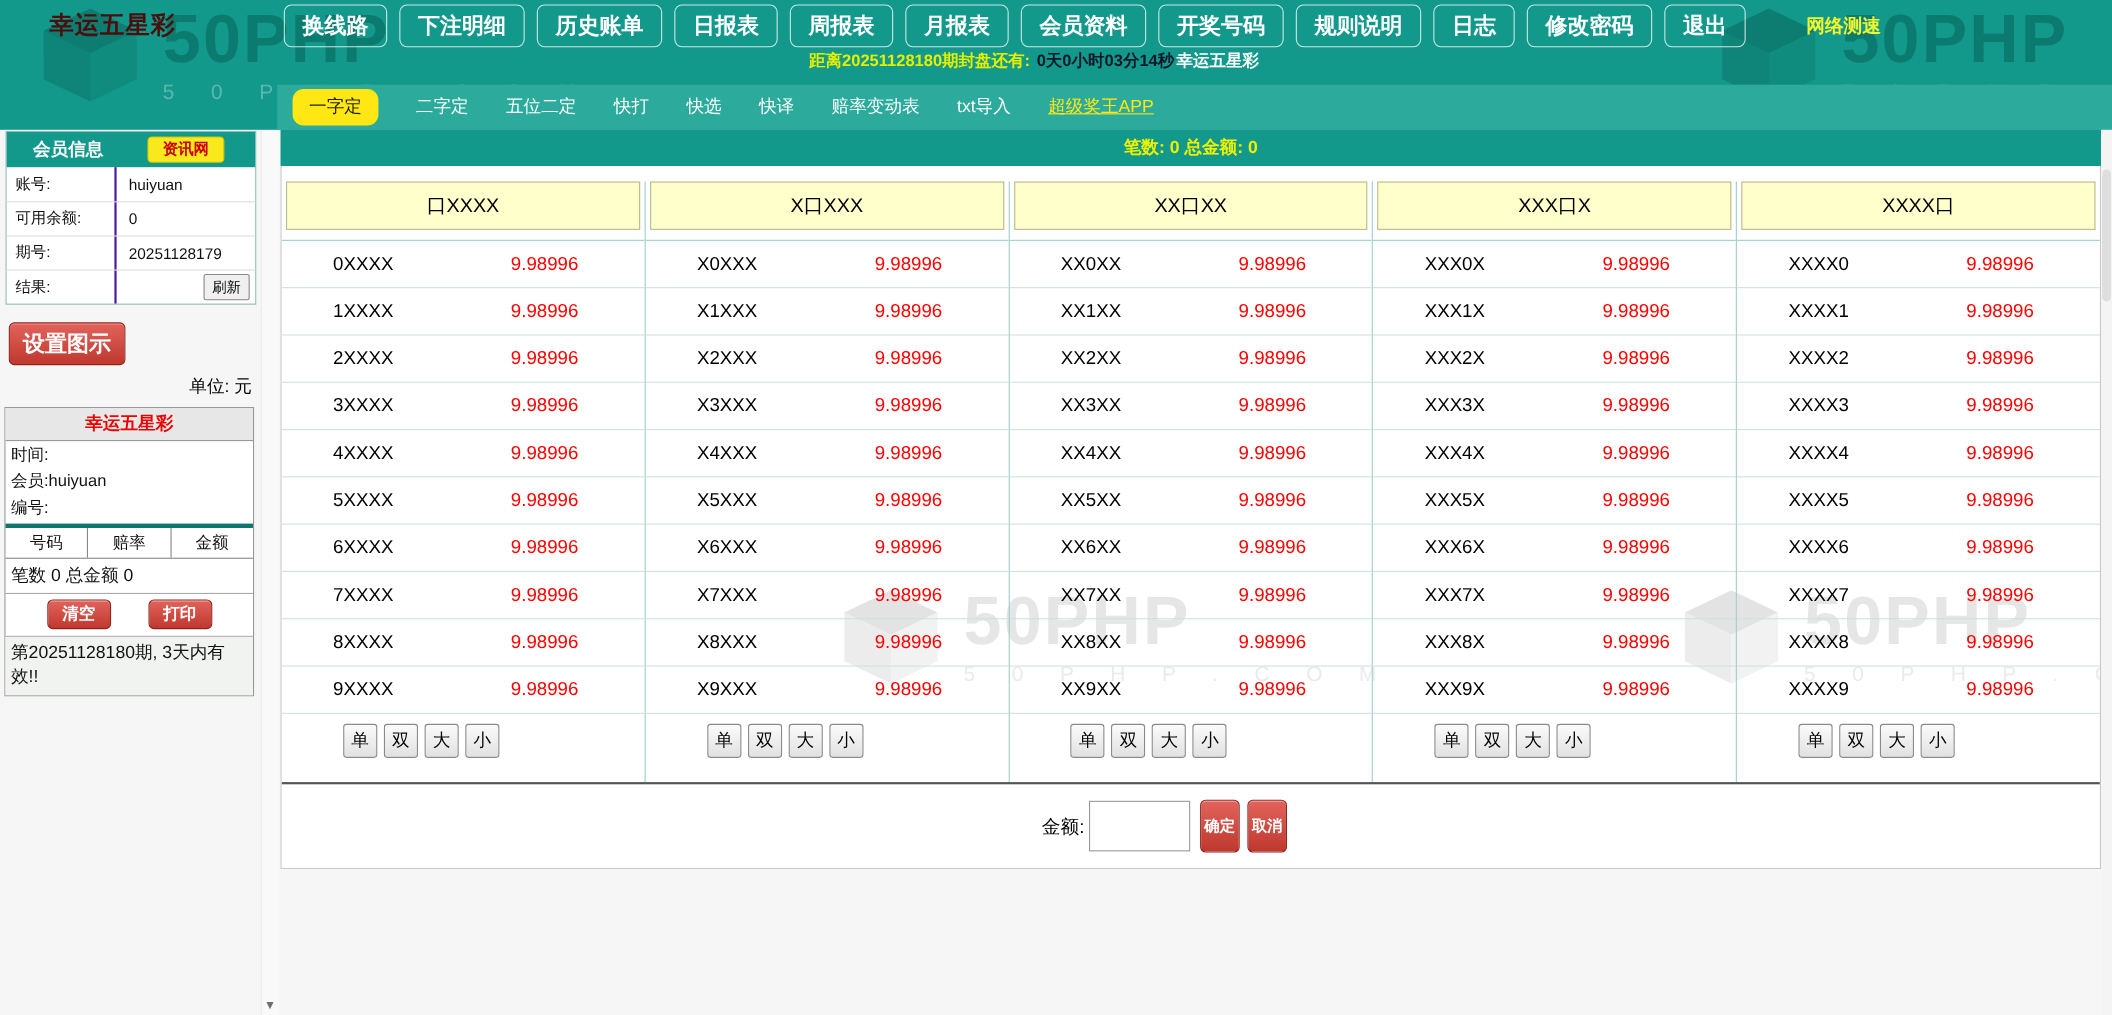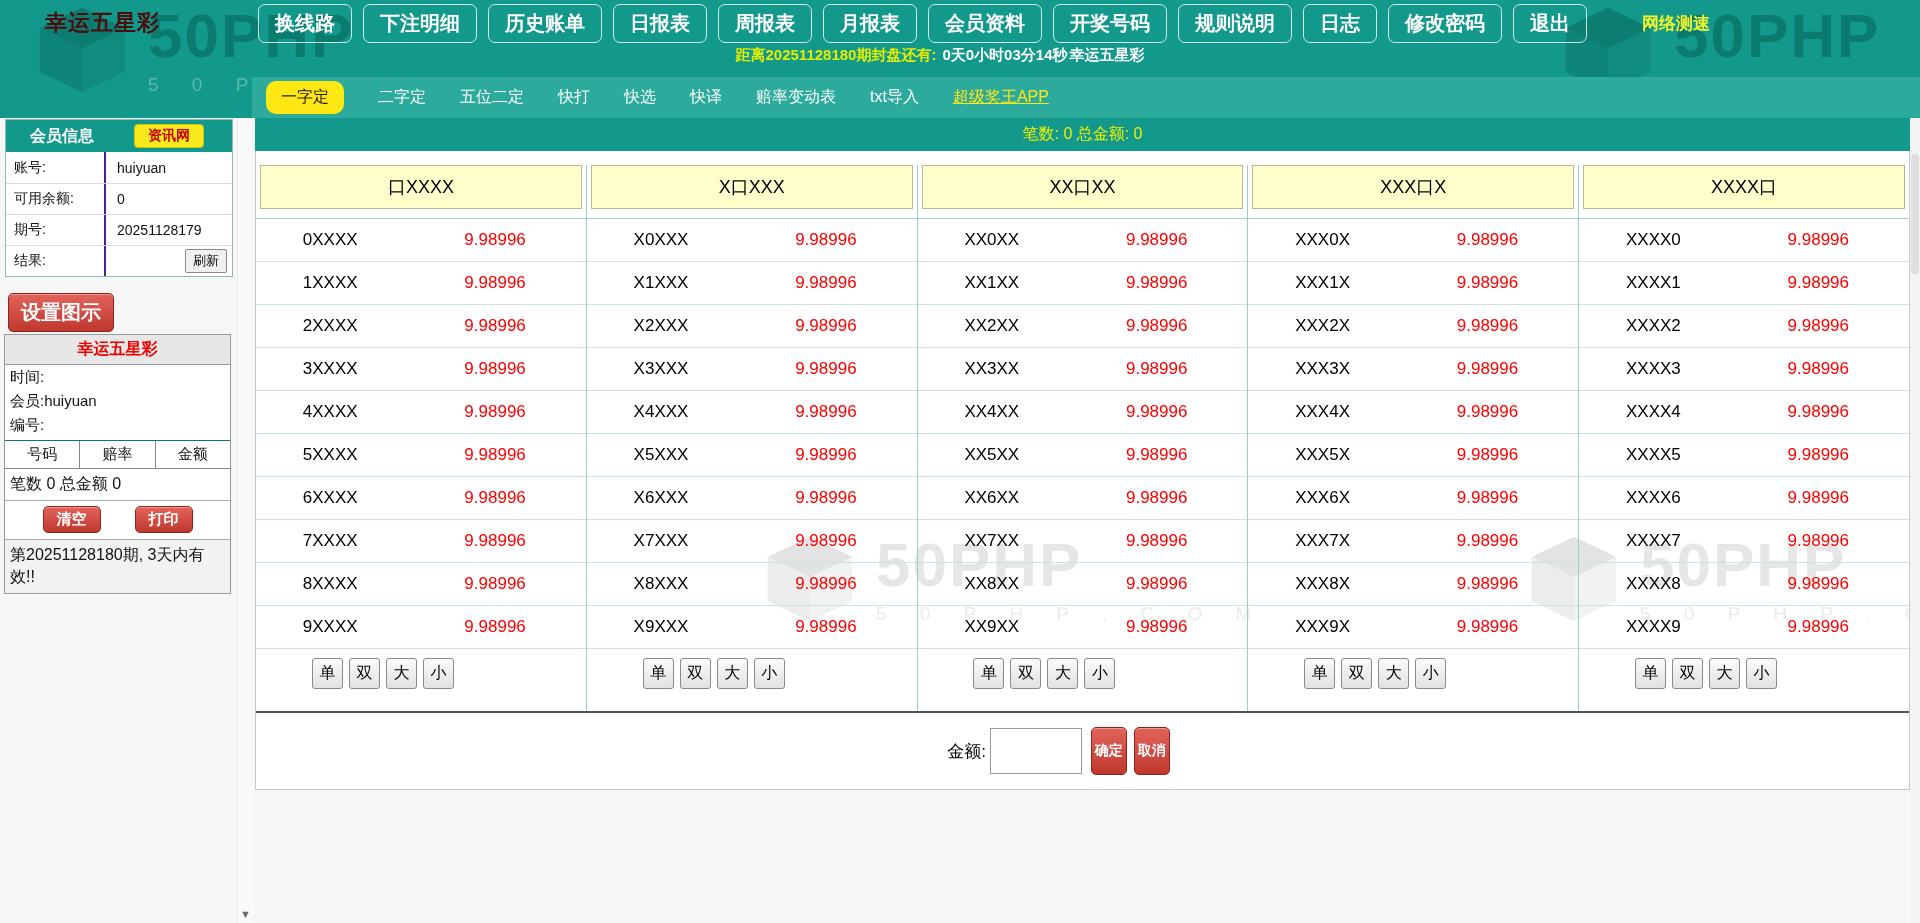--- a/index.html
+++ b/index.html
@@ -22,21 +22,21 @@
   .nav-btn {
     background:transparent; border:1px solid rgba(255,255,255,.78); border-radius:7px;
     color:#fff; font-size:20px; font-weight:bold; padding:5px 16px; white-space:nowrap;
   }
   .speed-test { color:#f2f62c; font-size:17px; font-weight:bold; margin-left:55px; text-decoration:none; cursor:pointer; white-space:nowrap; }
   .countdown {
     position:relative; z-index:2; height:31px; display:flex; justify-content:center; align-items:flex-start;
     font-size:15px; font-weight:bold; transform:translateX(-20px);
   }
   .cd-prefix { color:#e3ee00; }
-  .cd-time { color:#ffffff; margin-left:6px; }
+  .cd-time { color:#0f172a; margin-left:6px; }
   .cd-suffix { color:#ffffff; margin-left:2px; }
   .tabs {
     position:absolute; left:252px; right:0; bottom:0; height:41px; background:#2cab9d;
     display:flex; align-items:center; gap:34px; padding-left:14px; z-index:2;
   }
   .tab { background:none; border:none; color:#fff; font-size:16px; font-weight:normal; white-space:nowrap; }
   .tab.active { background:#ffe714; color:#1c1c1c; border-radius:10px; padding:6px 15px; }
   .tab.highlight { color:#ffe714; text-decoration:underline; }
 
   
@@ -73,36 +73,36 @@
   .red-btn {
     background:linear-gradient(#e2635b,#bf382e); border:1px solid #8e231b; border-radius:5px;
     color:#fff; font-weight:bold; box-shadow:inset 0 1px 0 rgba(255,255,255,.35);
   }
   .settings-btn { margin:16px 0 0 8px; font-size:20px; padding:5px 12px; }
   .unit-row { text-align:right; padding:9px 8px 6px 0; font-size:16px; color:#000; }
 
   .panel2 { margin:2px 6px 0 4px; border:1px solid #999; background:#fff; }
   .panel2-header { background:#e7e7e7; border-bottom:1px solid #999; color:#e00; font-weight:bold; font-size:16px; text-align:center; padding:4px 0; }
   .slip-line { padding:3px 5px 2px; font-size:15px; color:#111; }
-  .slip-table { display:flex; border-top:1px solid #0f766e; border-bottom:1px solid #888; margin-top:3px; }
+  .slip-table { display:flex; border-top:4px solid #0f766e; border-bottom:1px solid #888; margin-top:3px; }
   .slip-cell { flex:1; text-align:center; padding:4px 0; border-right:1px solid #888; font-size:15px; color:#111; }
   .slip-cell:last-child { border-right:none; }
   .slip-summary { padding:5px 5px; font-size:16px; color:#111; border-bottom:1px solid #aaa; }
   .slip-buttons { display:flex; justify-content:center; gap:34px; padding:5px 0 6px; border-bottom:1px solid #aaa; }
   .slip-btn { font-size:15px; padding:3px 13px; }
   .slip-note { background:#f1f3f1; padding:4px 5px 6px; font-size:16px; line-height:1.35; color:#111; }
 
   
   .sidebar-scrollbar { position:absolute; left:237px; top:0; bottom:0; width:16px; background:#f9f9f9; border-left:1px solid #ececec; }
   .sb-arrow { position:absolute; bottom:3px; left:0; right:0; text-align:center; color:#6d6d6d; font-size:11px; cursor:pointer; }
 
   
   main { position:absolute; left:255px; top:0; width:1655px; }
   .summary-bar {
-    height:33px; background:#12998b; color:#eef000; font-size:16px; font-weight:normal;
+    height:33px; background:#12998b; color:#eef000; font-size:16px; font-weight:bold;
     display:flex; align-items:center; justify-content:center;
   }
   .bet-panel { position:relative; background:#fff; border:1px solid #c9c9c9; border-top:none; padding-top:14px; overflow:hidden; }
   .columns { position:relative; z-index:1; display:flex; }
   .bet-col { flex:1; border-left:1px solid #9ccfc8; padding-bottom:14px; }
   .bet-col:first-child { border-left:none; }
   .col-header {
     margin:0 4px; background:#ffffcc; border:1px solid #b9b890; height:44px;
     display:flex; align-items:center; justify-content:center; font-size:18px; color:#000;
   }
@@ -214,20 +214,21 @@
           </div>
           <div class="info-row">
             <div class="info-label">结果:</div>
             <div class="info-value"></div>
             <button class="refresh-btn">刷新</button>
           </div>
         </div>
     </div>
 
     <button class="red-btn settings-btn">设置图示</button>
+    <div class="unit-row">单位: 元</div>
 
     <div class="panel2">
       <div class="panel2-header">幸运五星彩</div>
       <div id="slip-lines">
           <div class="slip-line">时间:</div>
           <div class="slip-line">会员:huiyuan</div>
           <div class="slip-line">编号:</div>
         </div>
       <div class="slip-table" id="slip-table">
           <div class="slip-cell">号码</div>

